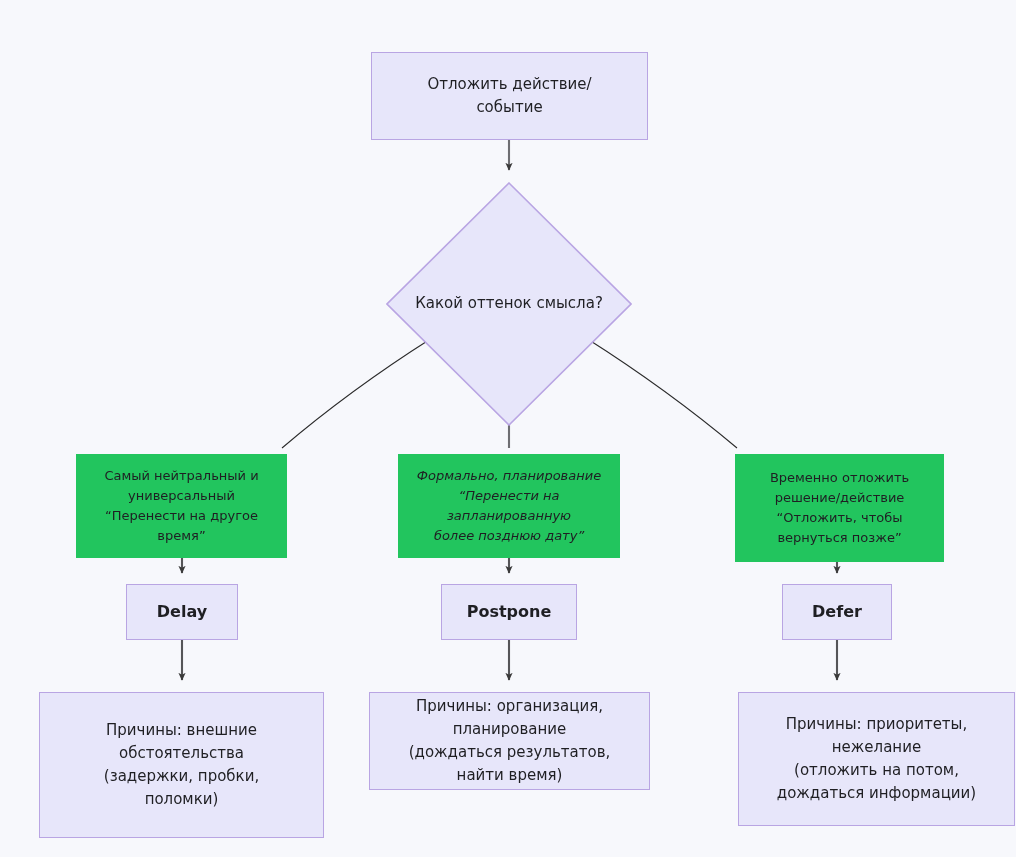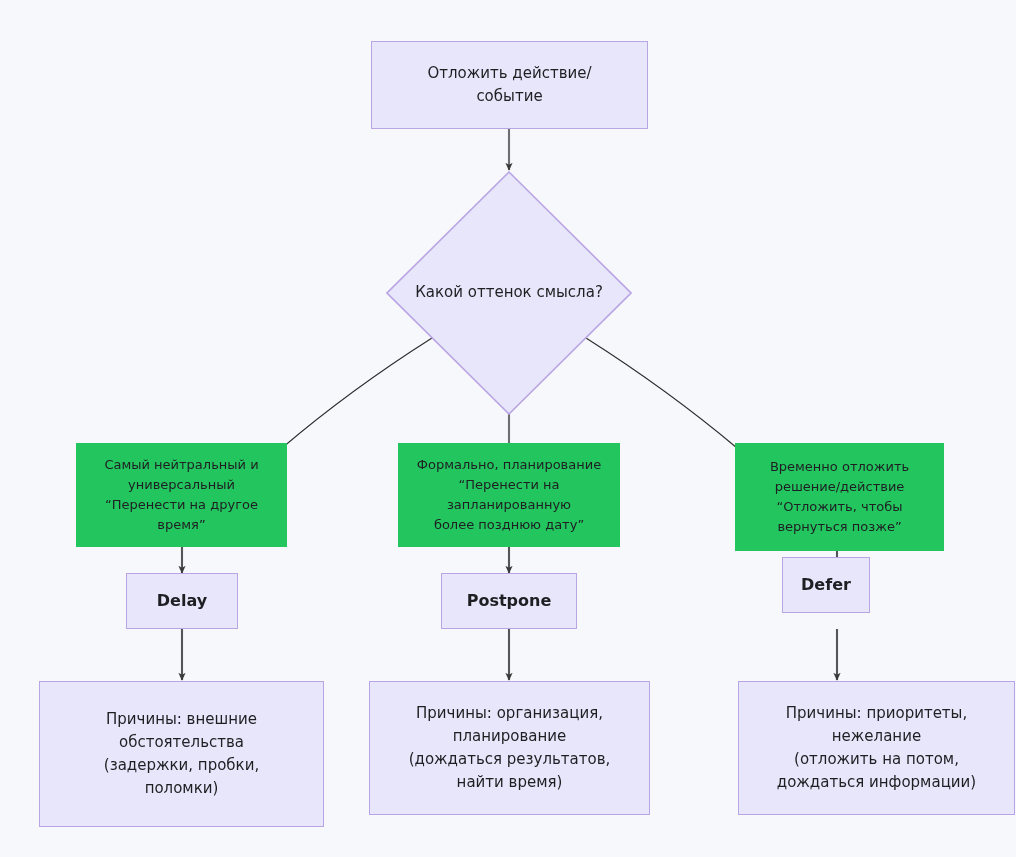--- a/index.html
+++ b/index.html
@@ -26,20 +26,21 @@
   .node {
     position: absolute;
     box-sizing: border-box;
     display: flex;
     align-items: center;
     justify-content: center;
     text-align: center;
     color: #1f1f23;
     line-height: 1.55;
     white-space: pre-line;
+    margin-top: 11px;
   }
   
   .node-purple {
     background: #e7e6fa;
     border: 1.3px solid #b9a5e3;
     font-size: 15px;
   }
   
   .node-grey {
     background: #22c55e;
@@ -116,37 +117,37 @@
 “Перенести на другое
 время”</div>
 
   <div class="node node-key" style="left:126px; top:573px; width:112px; height:56px;">Delay</div>
 
   <div class="node node-purple" style="left:39px; top:681px; width:285px; height:146px;">Причины: внешние
 обстоятельства
 (задержки, пробки,
 поломки)</div>
 
-  <div class="node node-grey" style="left:398px; top:443px; width:222px; height:104px;">Формально, планирование
+  <div class="node node-grey" style="left:398px; top:443px; width:222px; height:104px;font-style:italic;">Формально, планирование
 “Перенести на
 запланированную
 более позднюю дату”</div>
 
   <div class="node node-key" style="left:441px; top:573px; width:136px; height:56px;">Postpone</div>
 
-  <div class="node node-purple" style="left:369px; top:681px; width:281px; height:134px;">Причины: организация,
+  <div class="node node-purple" style="left:369px; top:681px; width:281px; height:98px;">Причины: организация,
 планирование
 (дождаться результатов,
 найти время)</div>
 
   <div class="node node-grey" style="left:735px; top:443px; width:209px; height:108px;">Временно отложить
 решение/действие
 “Отложить, чтобы
 вернуться позже”</div>
 
-  <div class="node node-key" style="left:782px; top:557px; width:88px; height:56px;">Defer</div>
+  <div class="node node-key" style="left:782px; top:573px; width:110px; height:56px;">Defer</div>
 
   <div class="node node-purple" style="left:738px; top:681px; width:277px; height:134px;">Причины: приоритеты,
 нежелание
 (отложить на потом,
 дождаться информации)</div>
 
 </div>
 
 </body></html>

